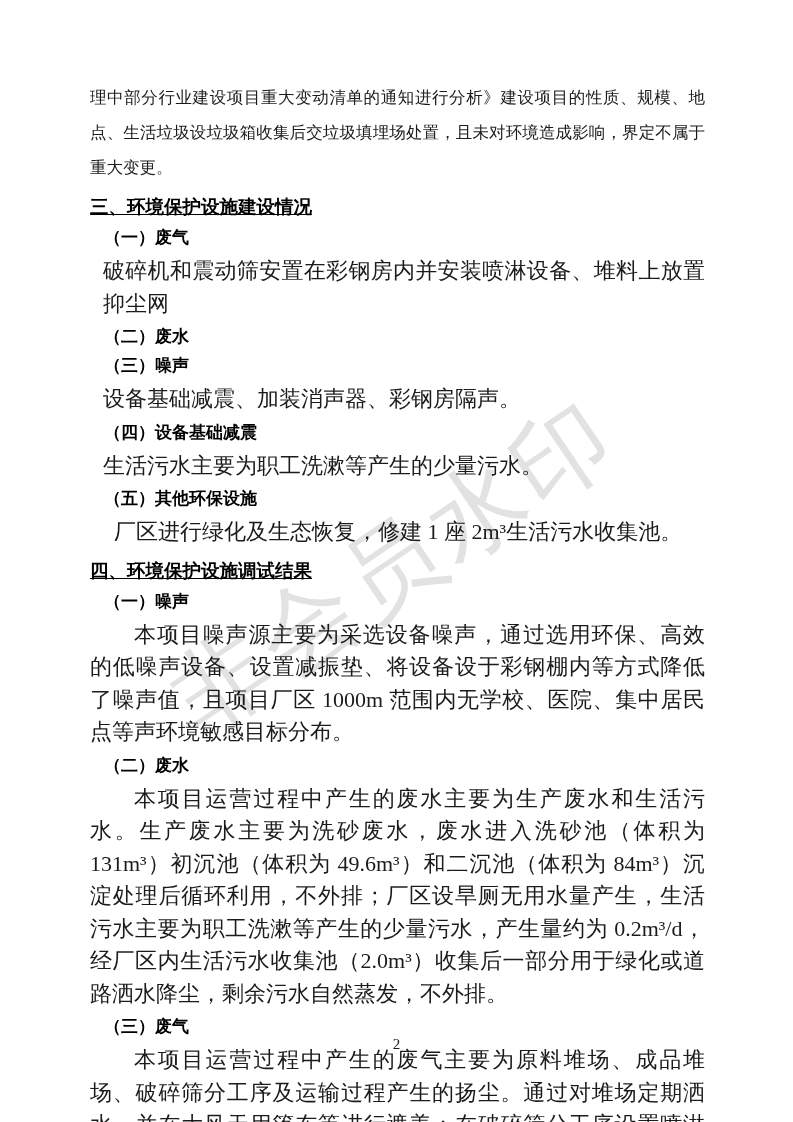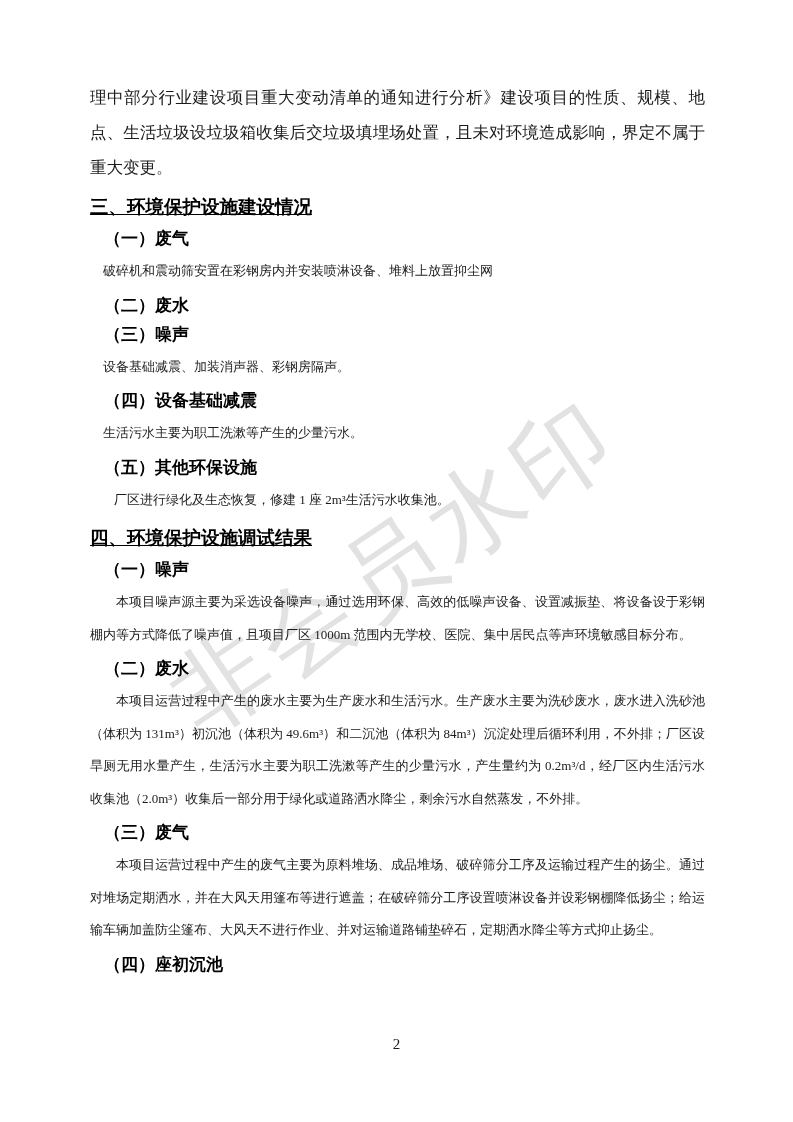--- a/index.html
+++ b/index.html
@@ -38,30 +38,30 @@
   .h1 {
     font-family: "Liberation Sans", "DejaVu Sans", sans-serif;
     font-weight: bold;
     color: #000;
     font-size: 18.5px;
     line-height: 28px;
     margin: 8px 0 6px 0;
     text-decoration: underline;
   }
   .h2 {
-    font-family: Liberation Serif, serif;
+    font-family: Liberation Mono, monospace;
     font-weight: bold;
     color: #000;
     font-size: 17px;
     line-height: 23px;
     margin: 6px 0 5px 0;
     padding-left: 14px;
   }
   .para {
-    font-size: 13px;
+    font-size: 22px;
     line-height: 32.5px;
     text-align: justify;
     margin-bottom: 3px;
   }
   .para.flush { padding-left: 13px; }
   .para.ind1  { padding-left: 24px; }
   .para.ind2  { text-indent: 2em; }
   .pagenum {
     position: absolute;
     left: 0; right: 0;

